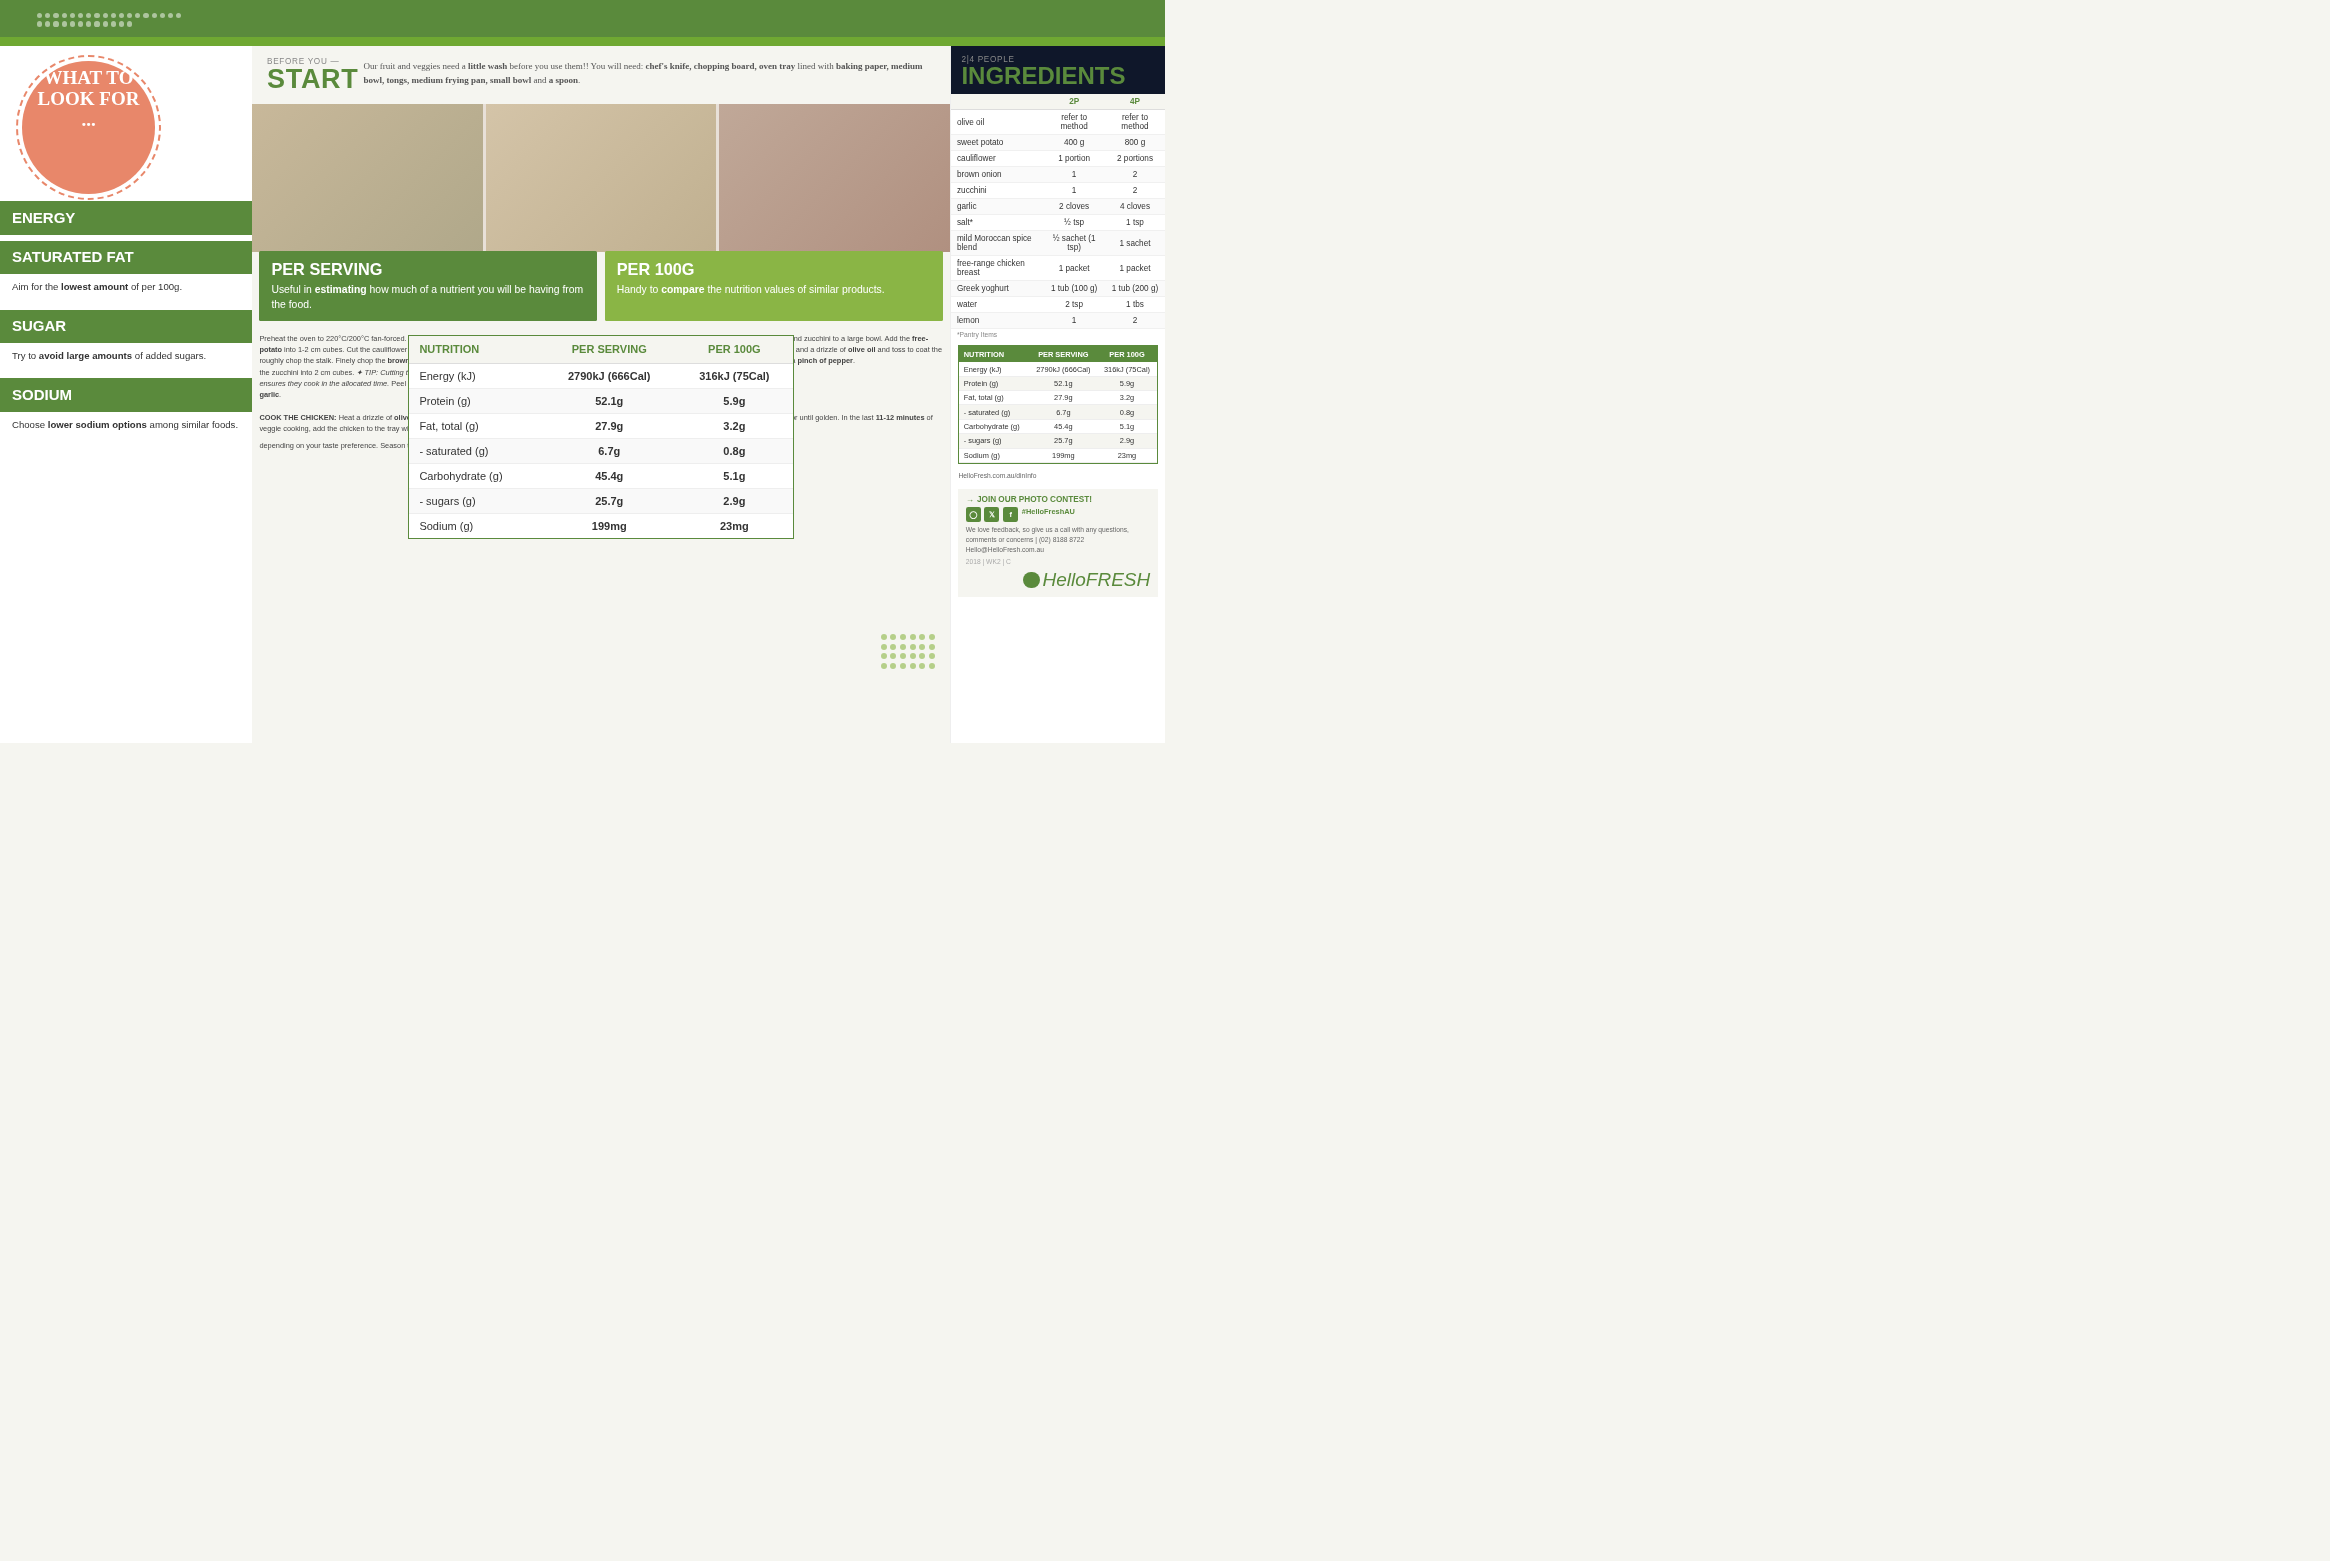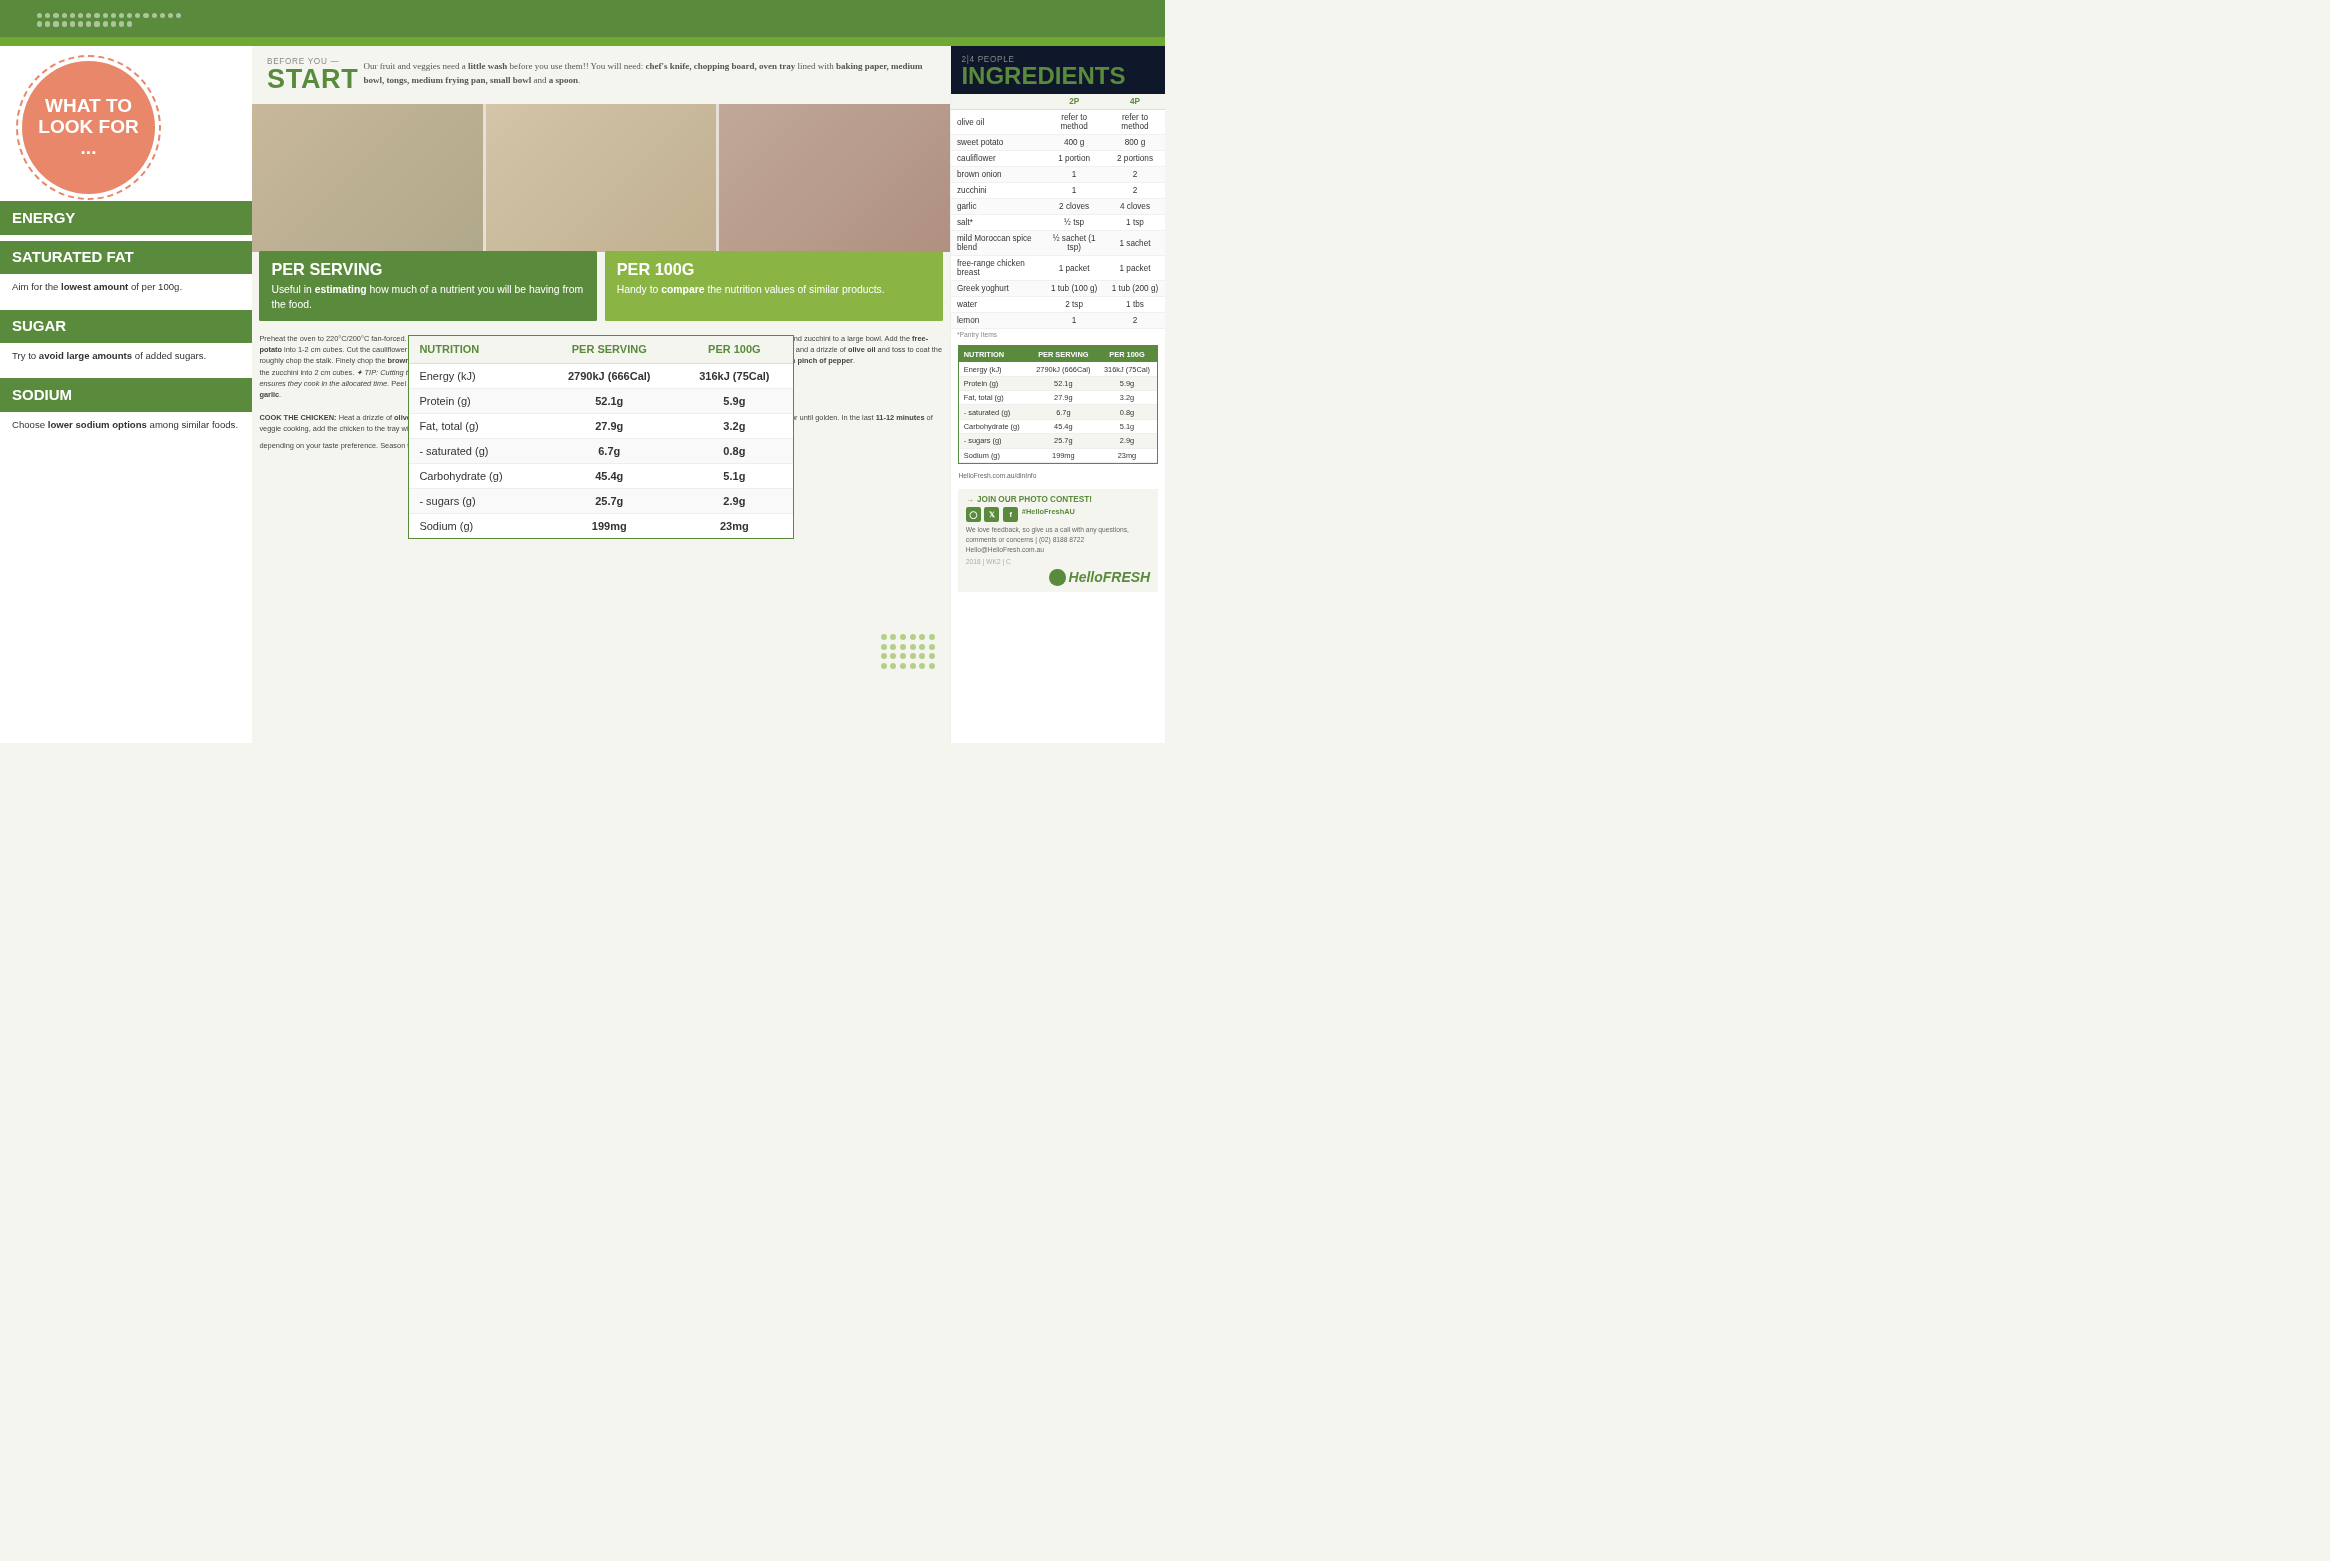--- a/index.html
+++ b/index.html
@@ -61,24 +61,25 @@
       flex-shrink: 0;
       position: relative;
     }
 
     .what-to-look-badge {
       width: 133px;
       height: 133px;
       background: #e8876a;
       border-radius: 50%;
       display: flex;
-      align-items: center;
+      align-items: flex-start;
       justify-content: center;
       margin: 15px auto 7.4px 22px;
       position: relative;
+      font-family: Liberation Serif, serif;
     }
     .what-to-look-badge::before {
       content: '';
       position: absolute;
       inset: -6px;
       border-radius: 50%;
       border: 2.2px dashed #e8876a;
     }
     .what-to-look-text {
       color: white;
@@ -371,22 +372,22 @@
       line-height: 1.5;
       margin-top: 3px;
     }
     .hellofresh-logo {
       display: flex;
       align-items: center;
       justify-content: flex-end;
       margin-top: 4.4px;
     }
     .hellofresh-logo-text {
-      font-size: 14px;
-      font-weight: 700;
+      font-size: 19px;
+      font-weight: 400;
       color: #5a8a3c;
       font-style: italic;
     }
     .logo-icon {
       width: 16.3px;
       height: 16.3px;
       background: #5a8a3c;
       border-radius: 50%;
       display: inline-block;
       margin-right: 3px;

